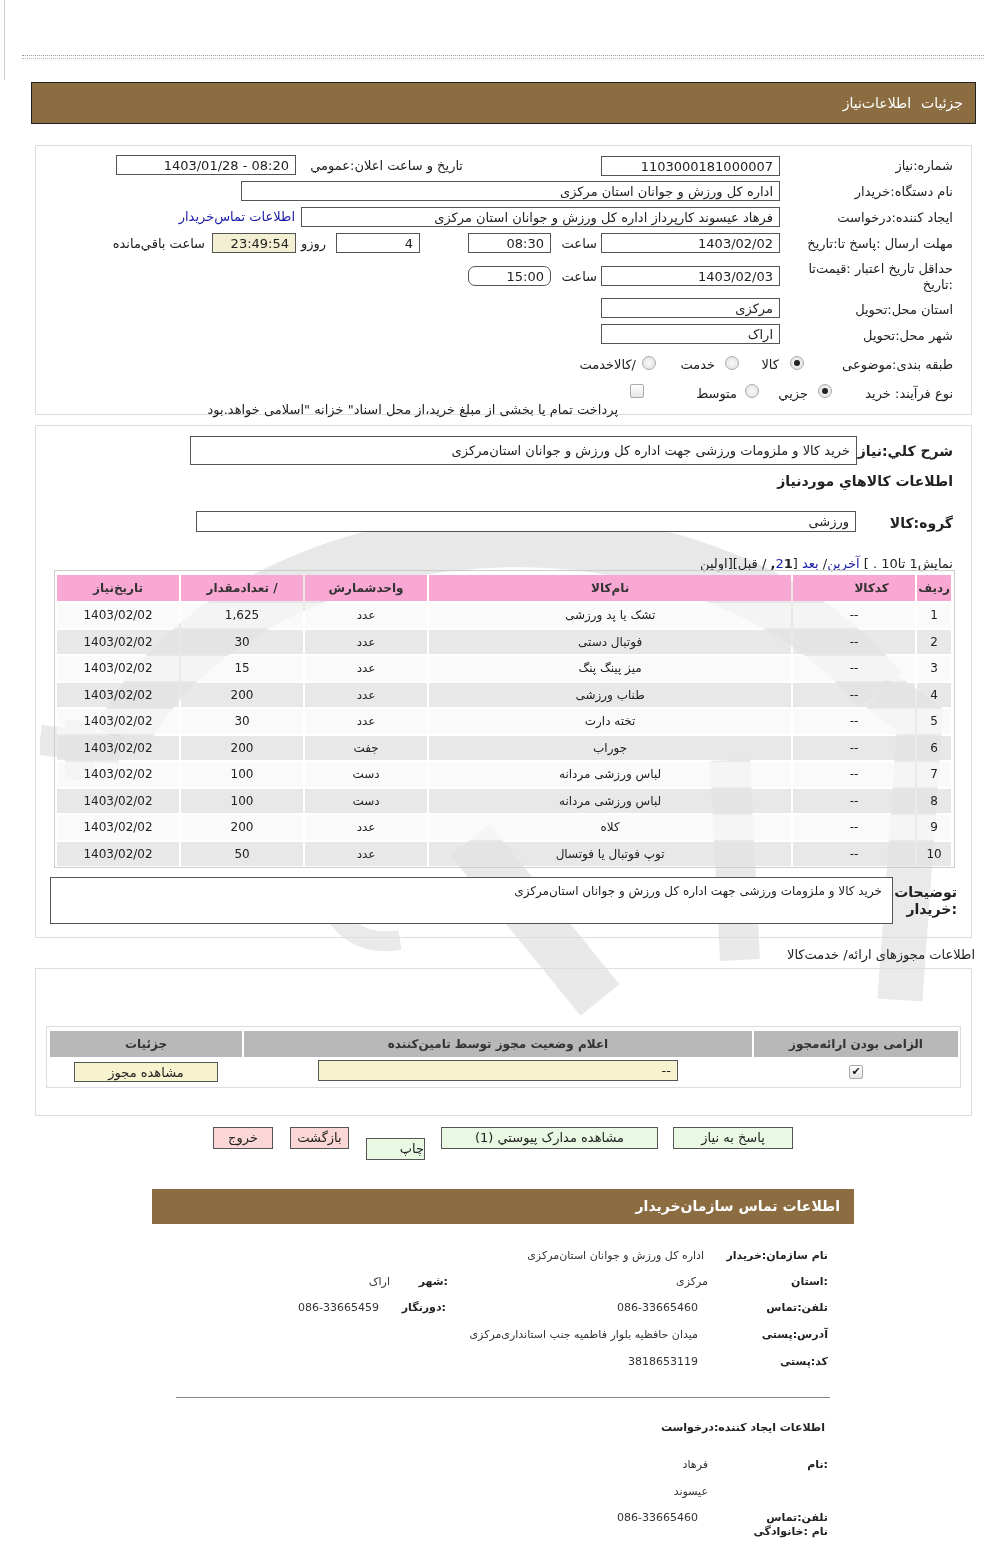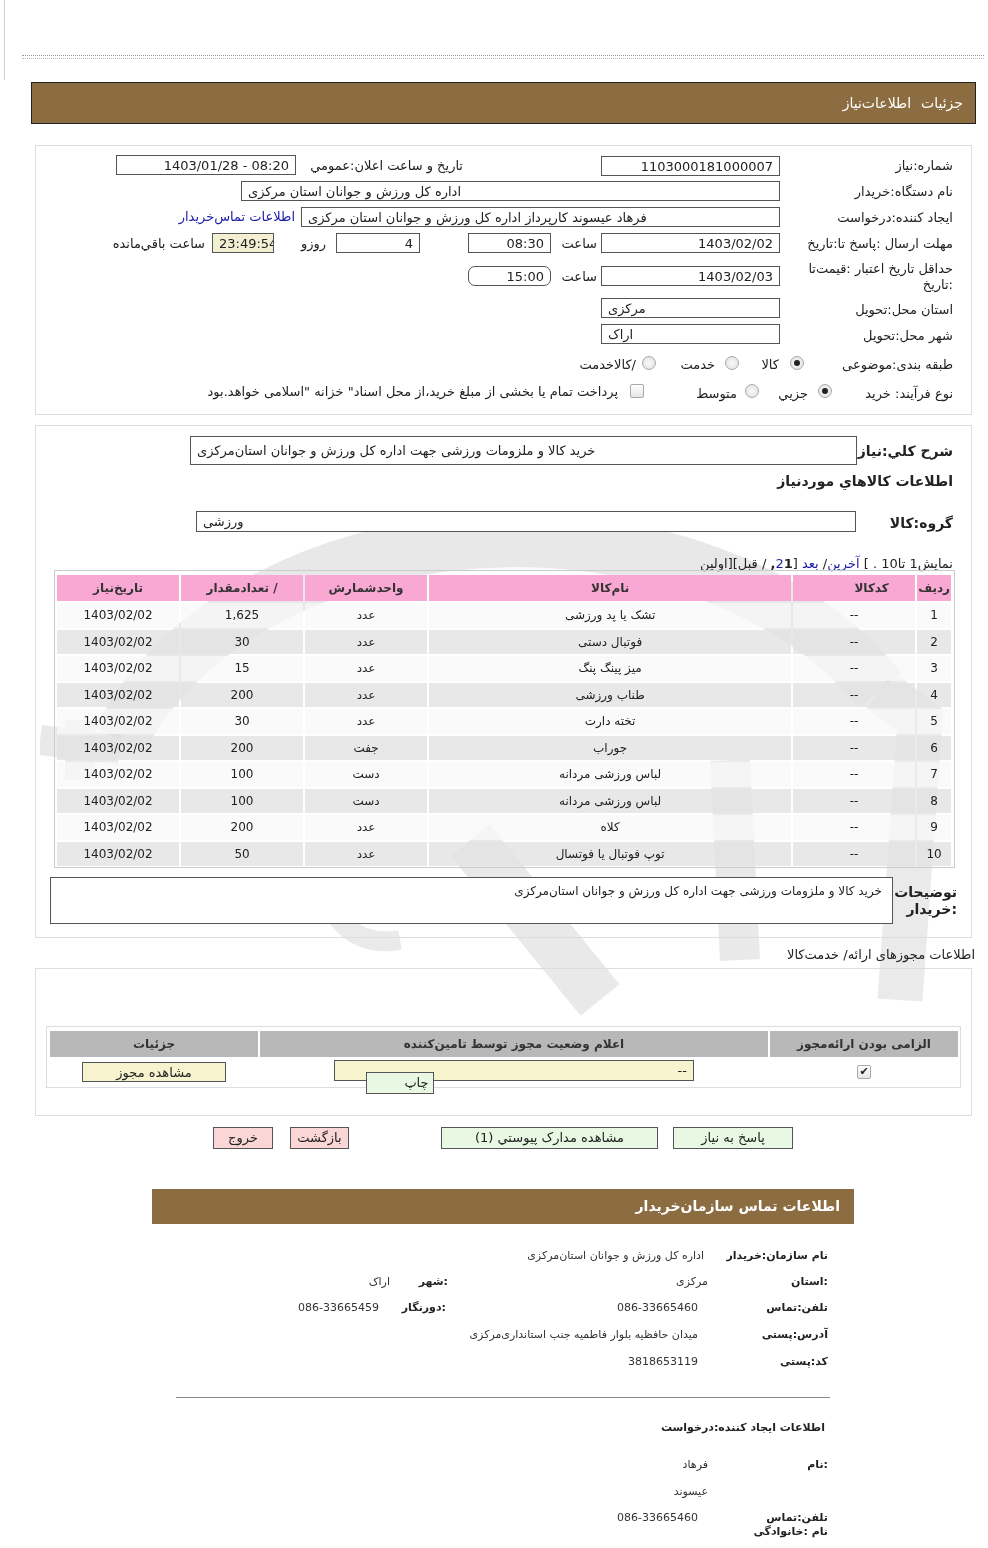--- a/index.html
+++ b/index.html
@@ -13,21 +13,21 @@
     border-top: 1px dotted #999; border-bottom: 1px dotted #bbb; }
   .watermark { position: absolute; left: 40px; top: 520px; width: 920px; height: 500px; pointer-events: none; }
   .title-bar { position: absolute; left: 31px; top: 82px; width: 945px; height: 42px;
     background: #8c6d42; border: 1px solid #222; color: #fff; direction: rtl;
     padding: 0 12px; display: flex; align-items: center; font-size: 14px; }
   .title-bar span { margin-left: 10px; }
   .panel { position: absolute; border: 1px solid #ddd; background: transparent; }
   .rtl { direction: rtl; }
   .abs { position: absolute; }
   .lbl { position: absolute; direction: rtl; text-align: right; white-space: nowrap; font-size: 13px; }
-  .box { position: absolute; border: 1px solid #555; background: #fff; direction: rtl; text-align: left;
+  .box { position: absolute; border: 1px solid #555; background: #fff; direction: rtl; text-align: right;
     padding: 1px 6px; font-size: 13px; height: 20px; line-height: 17px; white-space: nowrap; overflow: hidden; }
   .box.ltr { direction: ltr; text-align: right; }
   .box.yellow { background: #f2efd3; text-align: center; }
   .link { color: #1a1aa8; }
   .radio { position: absolute; width: 14px; height: 14px; border-radius: 50%;
     border: 1px solid #aaa; background: radial-gradient(#fafafa, #ddd); }
   .radio.on::after { content: ""; position: absolute; left: 3px; top: 3px; width: 6px; height: 6px;
     border-radius: 50%; background: #222; }
   .chk { position: absolute; width: 14px; height: 14px; border: 1px solid #aaa; border-radius: 2px;
     background: linear-gradient(#fff, #e6e6e6); font-size: 11px; line-height: 12px; text-align: center; }
@@ -86,21 +86,21 @@
 <span class="lbl" style="right:35px; top:210px;">ایجاد کننده:درخواست</span>
 <div class="box" style="left:301px; top:207px; width:479px;">فرهاد عیسوند کارپرداز اداره کل ورزش و جوانان استان مرکزی</div>
 <span class="lbl link" style="right:693px; top:209px;">اطلاعات تماس‌خریدار</span>
 
 <span class="lbl" style="right:35px; top:236px;">مهلت ارسال :پاسخ تا:تاریخ</span>
 <div class="box ltr" style="left:601px; top:233px; width:179px;">1403/02/02</div>
 <span class="lbl" style="right:391px; top:236px;">ساعت</span>
 <div class="box ltr" style="left:468px; top:233px; width:83px;">08:30</div>
 <div class="box ltr" style="left:336px; top:233px; width:84px;">4</div>
 <span class="lbl" style="right:662px; top:236px;">روزو</span>
-<div class="box yellow ltr" style="left:212px; top:233px; width:62px; text-align:right;">23:49:54</div>
+<div class="box yellow ltr" style="left:212px; top:233px; width:84px; text-align:right;">23:49:54</div>
 <span class="lbl" style="right:783px; top:236px;">ساعت باقي‌مانده</span>
 
 <span class="lbl" style="right:35px; top:261px; width:160px; white-space:normal; line-height:16px;">حداقل تاریخ اعتبار :قیمت‌تا :تاریخ</span>
 <div class="box ltr" style="left:601px; top:266px; width:179px;">1403/02/03</div>
 <span class="lbl" style="right:391px; top:269px;">ساعت</span>
 <div class="box ltr" style="left:468px; top:266px; width:83px;border-radius:7px;">15:00</div>
 
 <span class="lbl" style="right:35px; top:302px;">استان محل:تحویل</span>
 <div class="box" style="left:601px; top:298px; width:179px;">مرکزی</div>
 
@@ -114,21 +114,21 @@
 <span class="lbl" style="right:273px; top:357px;">خدمت</span>
 <div class="radio" style="left:642px; top:356px;"></div>
 <span class="lbl" style="right:352px; top:357px;">/کالاخدمت</span>
 
 <span class="lbl" style="right:35px; top:386px;">نوع فرآیند: خرید</span>
 <div class="radio on" style="left:818px; top:384px;"></div>
 <span class="lbl" style="right:180px; top:386px;">جزيي</span>
 <div class="radio" style="left:745px; top:384px;"></div>
 <span class="lbl" style="right:251px; top:386px;">متوسط</span>
 <div class="chk" style="left:630px; top:384px;"></div>
-<span class="lbl" style="right:370px; top:384px;">پرداخت تمام یا بخشی از مبلغ خرید،از محل اسناد" خزانه "اسلامی خواهد.بود</span>
+<span class="lbl" style="right:370px; top:402px;">پرداخت تمام یا بخشی از مبلغ خرید،از محل اسناد" خزانه "اسلامی خواهد.بود</span>
 
 <div class="panel" style="left:35px; top:425px; width:937px; height:513px;"></div>
 
 <span class="lbl bold" style="right:35px; top:443px; font-size:14px;">شرح کلي:نیاز</span>
 <div class="box" style="left:190px; top:436px; width:667px; height:29px; line-height:26px;">خرید کالا و ملزومات ورزشی جهت اداره کل ورزش و جوانان استان‌مرکزی</div>
 
 <span class="lbl bold" style="right:35px; top:473px; font-size:14px;">اطلاعات کالاهاي موردنیاز</span>
 
 <span class="lbl bold" style="right:35px; top:515px; font-size:14px;">گروه:کالا</span>
 <div class="box" style="left:196px; top:511px; width:660px; height:21px;">ورزشی</div>
@@ -241,37 +241,37 @@
 <div class="abs rtl" style="left:50px; top:877px; width:843px; height:47px; border:1px solid #555; background:#fff; padding:5px 10px; font-size:12px; line-height:17px; text-align:right;">
   <div>خرید کالا و ملزومات ورزشی جهت اداره کل ورزش و جوانان استان‌مرکزی</div>
 </div>
 
 <span class="lbl" style="right:13px; top:947px;">اطلاعات مجوزهای ارائه/ خدمت‌کالا</span>
 <div class="panel" style="left:35px; top:968px; width:937px; height:148px;"></div>
 <div class="abs" style="left:46px; top:1026px; width:915px; height:62px; border:1px solid #ddd;"></div>
 <table class="perm">
   <thead>
     <tr>
-      <th style="width:188px;margin-left:44px;">الزامی بودن ارائه‌مجوز</th>
+      <th style="width:204px;margin-left:44px;">الزامی بودن ارائه‌مجوز</th>
       <th style="width:508px;">اعلام وضعیت مجوز توسط تامین‌کننده</th>
       <th>جزئیات</th>
     </tr>
   </thead>
   <tbody>
     <tr>
       <td><span class="chk" style="position:relative; display:inline-block; vertical-align:middle;">✔</span></td>
       <td><div class="box yellow" style="position:relative; display:inline-block; width:360px; height:21px; text-align:right; background:#f7f3cf;">--</div></td>
       <td><div class="btn" style="position:relative; display:inline-block; width:144px; height:20px; background:#f7f3cf;">مشاهده مجوز</div></td>
     </tr>
   </tbody>
 </table>
 
 <div class="btn green" style="left:673px; top:1127px; width:120px;">پاسخ به نیاز</div>
 <div class="btn green" style="left:441px; top:1127px; width:217px;">مشاهده مدارک پیوستي (1)</div>
-<div class="btn green" style="left:366px; top:1072px; width:68px;padding-left:33px;">چاپ</div>
+<div class="btn green" style="left:366px; top:1138px; width:59px;padding-left:33px;">چاپ</div>
 <div class="btn pink" style="left:290px; top:1127px; width:59px;">بازگشت</div>
 <div class="btn pink" style="left:213px; top:1127px; width:60px;">خروج</div>
 
 <div class="contact-bar">اطلاعات تماس سازمان‌خریدار</div>
 
 <span class="clbl" style="right:160px; top:1249px;">نام سازمان:خریدار</span>
 <span class="cval" style="right:284px; top:1249px;">اداره کل ورزش و جوانان استان‌مرکزی</span>
 
 <span class="clbl" style="right:160px; top:1275px;">:استان</span>
 <span class="cval" style="right:280px; top:1275px;">مرکزی</span>

